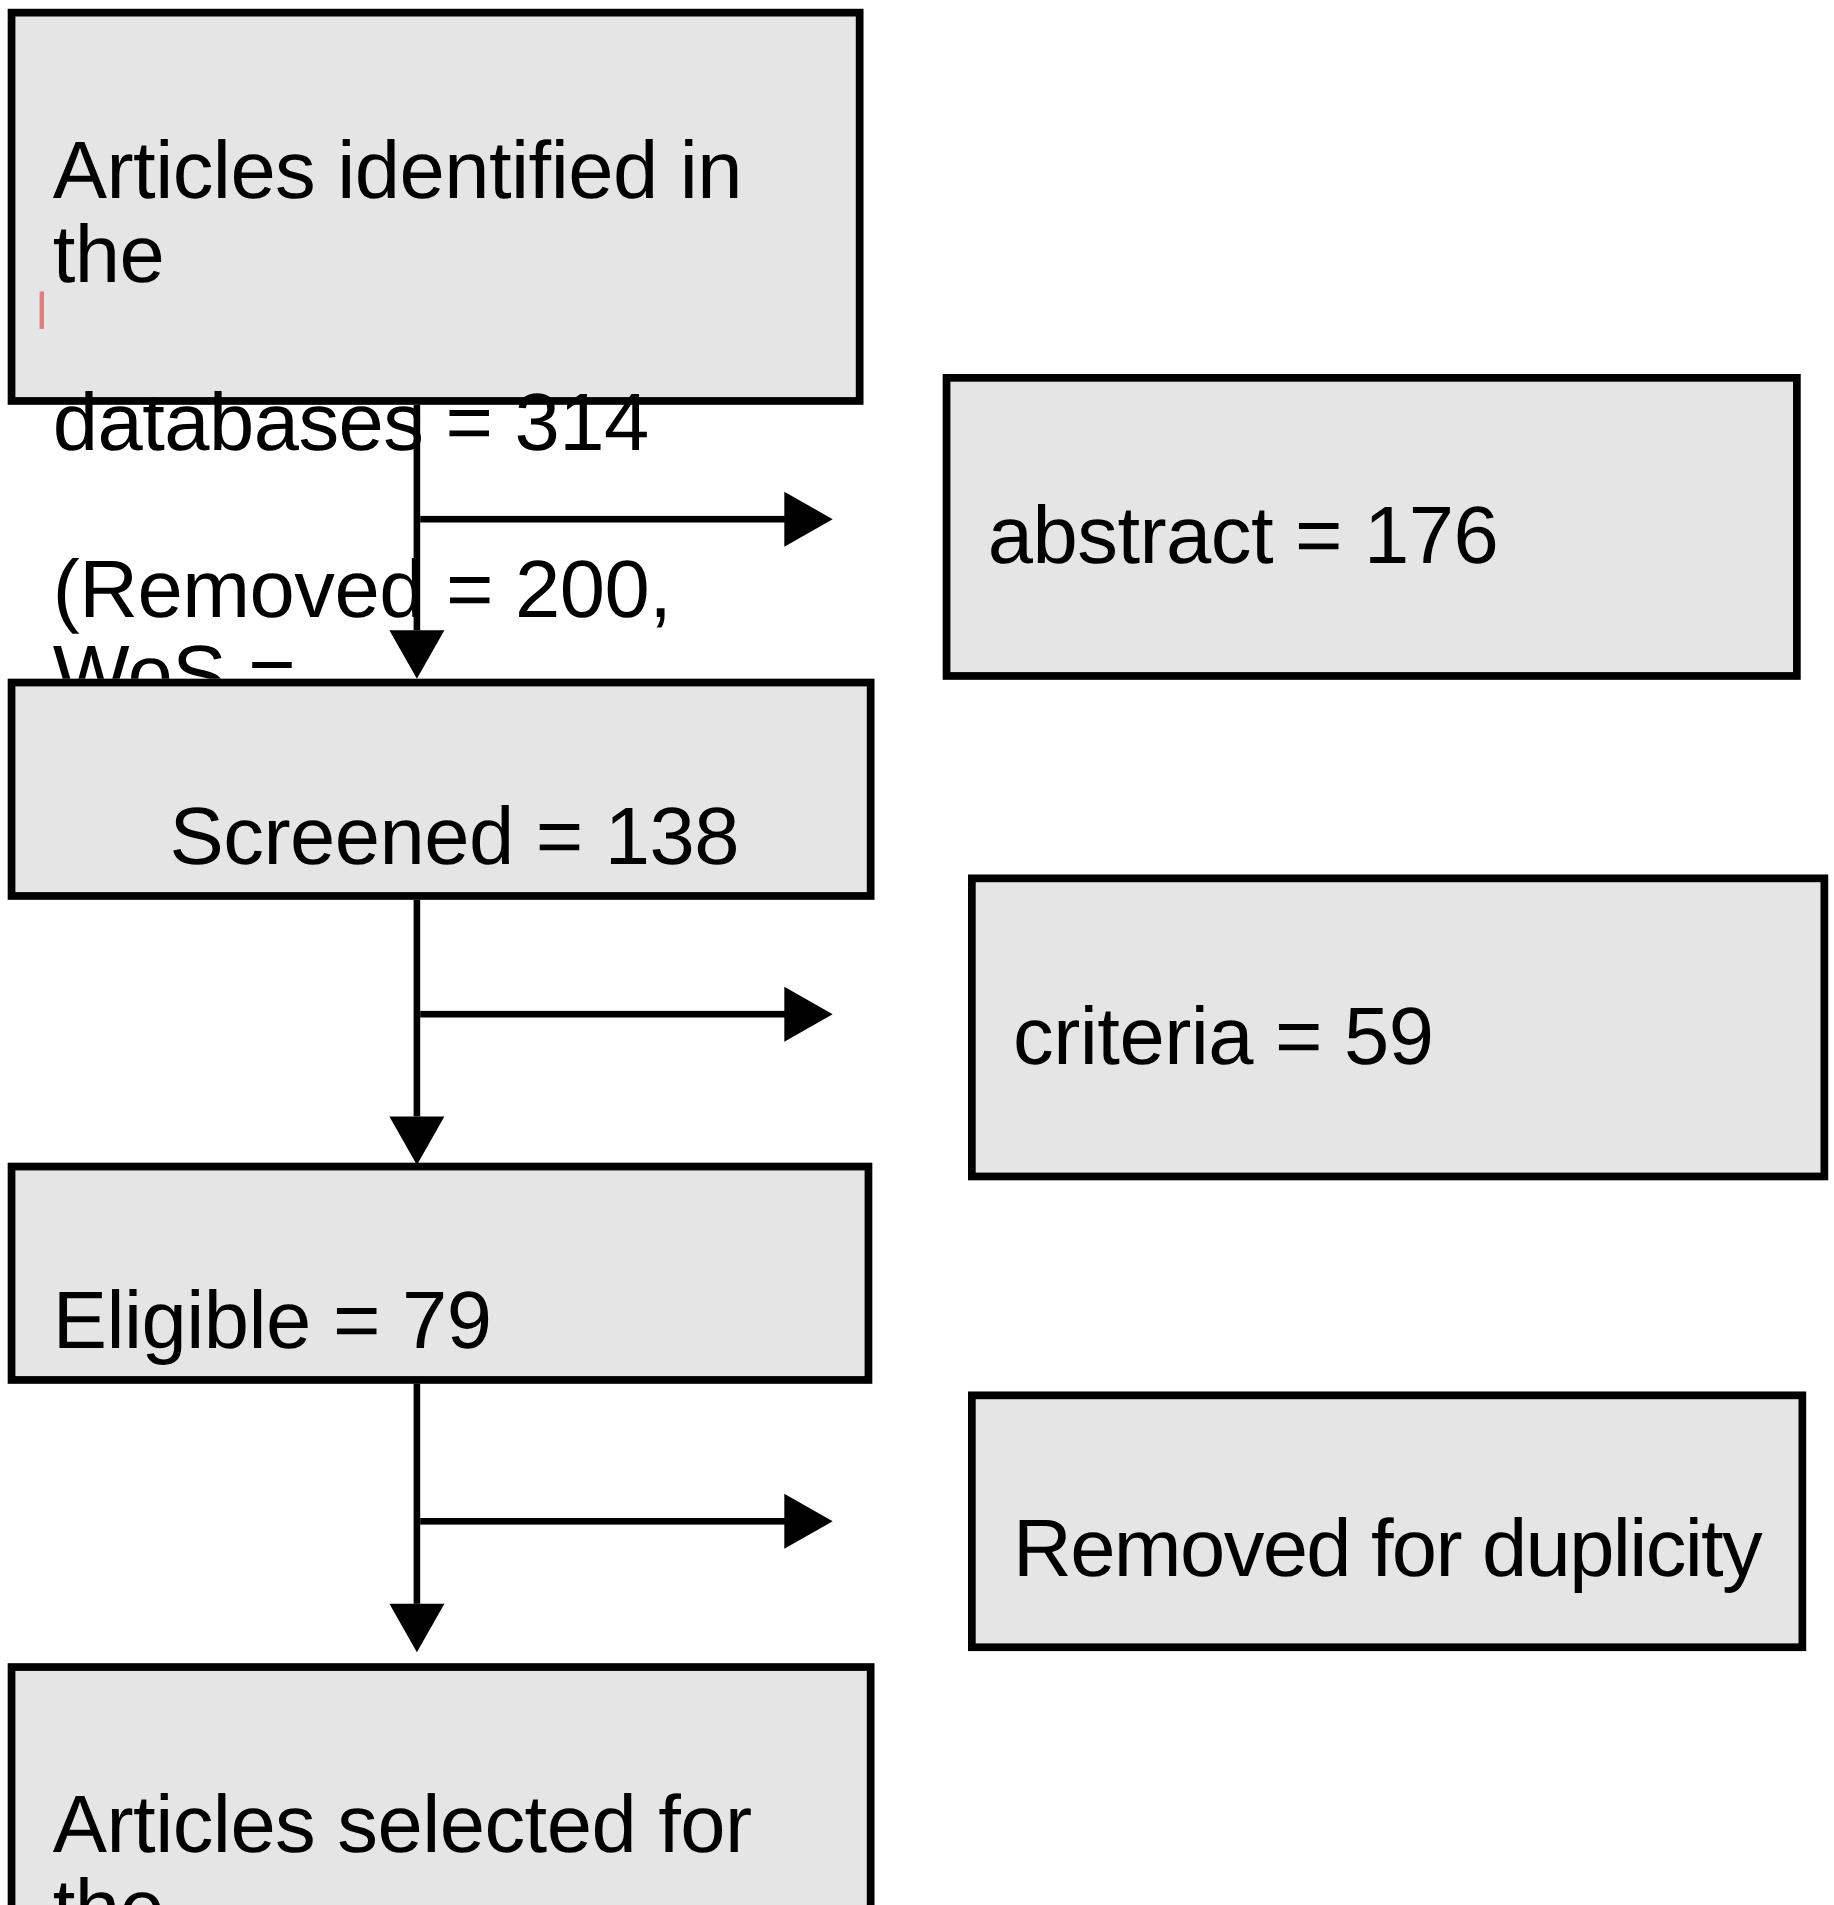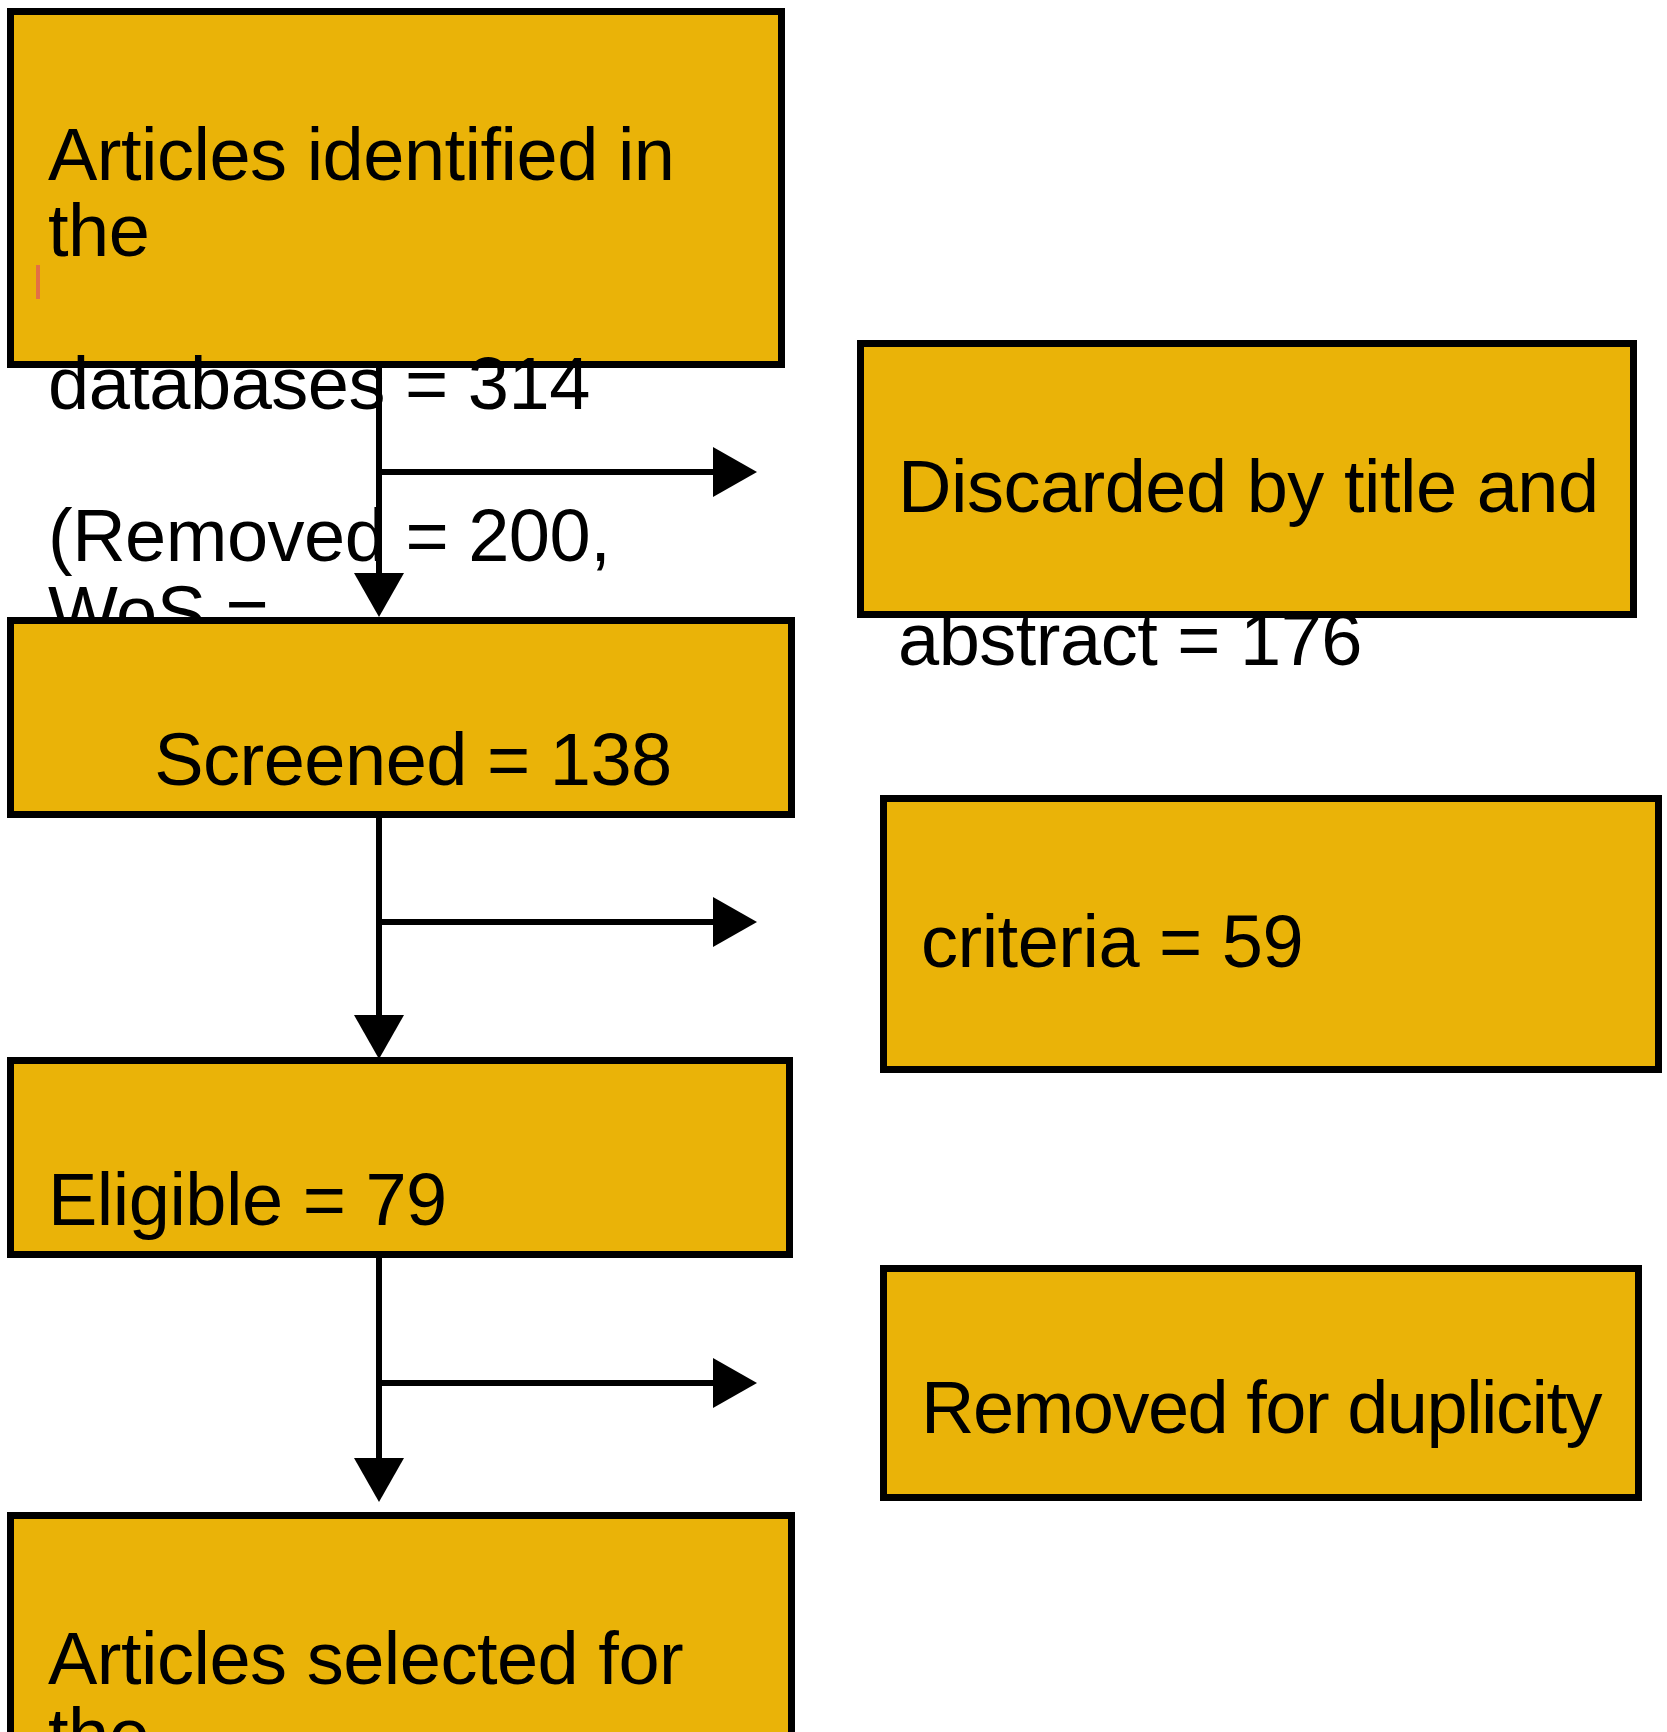--- a/index.html
+++ b/index.html
@@ -15,21 +15,21 @@
     background: #ffffff;
     overflow: hidden;
     font-family: "Liberation Sans", "DejaVu Sans", sans-serif;
   }
 
   
   .node-box {
     position: absolute;
     box-sizing: border-box;
     border: 7px solid #000000;
-    background: #eab308;
+    background: #e5e5e5;
   }
   .node-text {
     position: absolute;
     left: 34px;
     right: 10px;
     font-size: 74px;
     line-height: 1.03;
     color: #000000;
     letter-spacing: -0.5px;
     white-space: pre-line;
@@ -89,21 +89,20 @@
       <div>Articles identified in the</div>
       <div>databases = 314</div>
       <div>(Removed = 200, WoS =</div>
       <div class="bold-line">59, PubMed = 55)</div>
     </div>
     <div class="artifact-mark" style="left:22px; top:250px;"></div>
   </div>
 
   <div class="node-box" style="left:857px; top:340px; width:780px; height:278px;">
     <div class="node-text" style="top:26px;">
-      <div>Discarded by title and</div>
       <div>abstract = 176</div>
     </div>
   </div>
 
   <div class="node-box" style="left:7px; top:617px; width:788px; height:201px;text-align:center;">
     <div class="node-text" style="top:22px;">
       <div>Screened = 138</div>
     </div>
   </div>
 

